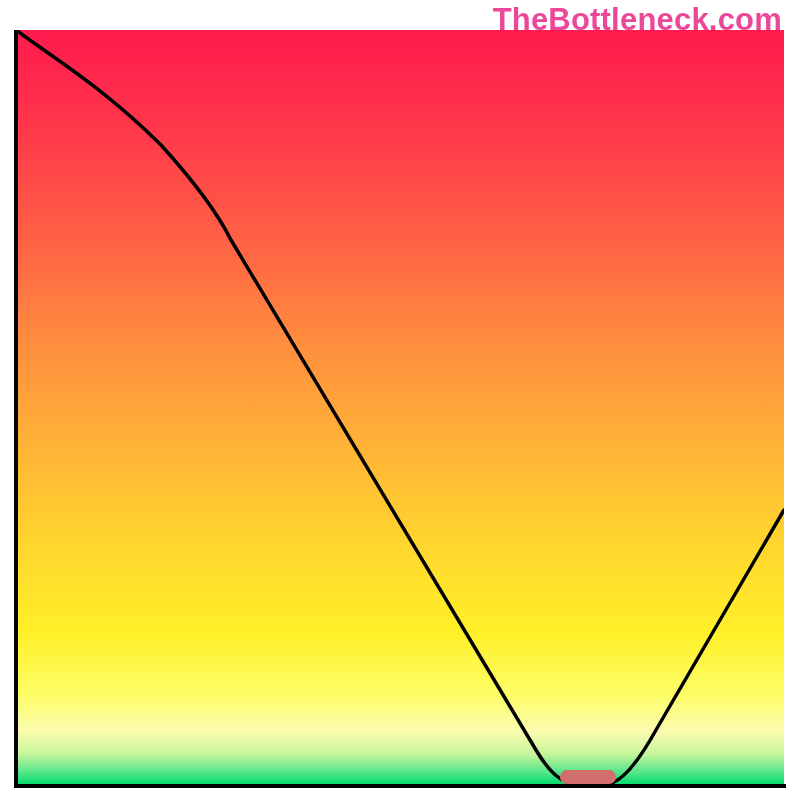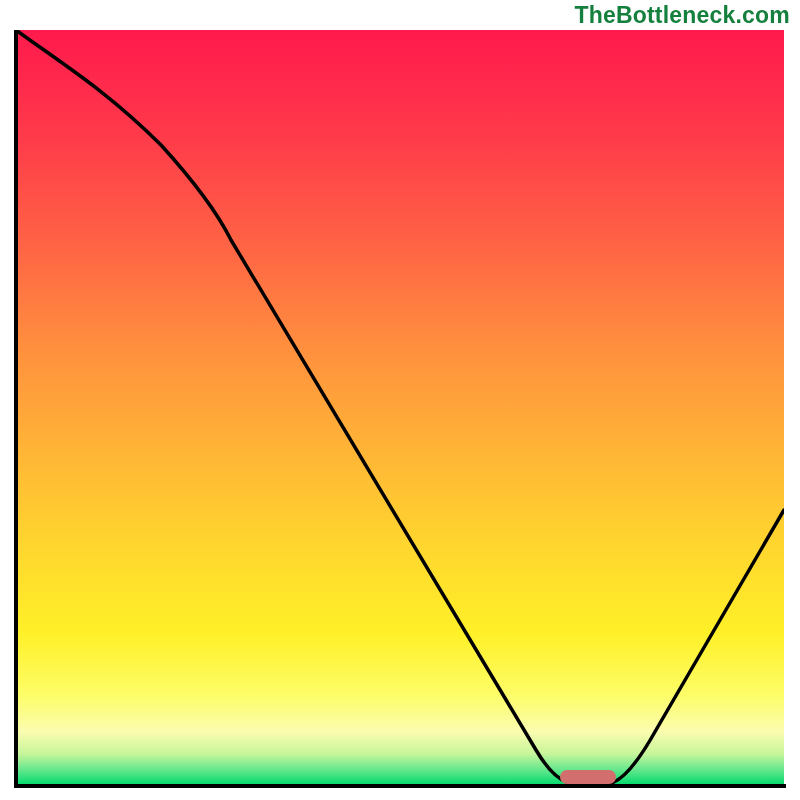--- a/index.html
+++ b/index.html
@@ -11,24 +11,24 @@
     font-family: Arial, Helvetica, sans-serif;
   }
   .container {
     position: relative;
     width: 800px;
     height: 800px;
   }
   .watermark {
     position: absolute;
     top: 2px;
-    right: 10px;
-    font-size: 23px;
+    right: 18px;
+    font-size: 31px;
     font-weight: bold;
-    color: #15803d;
+    color: #ec4899;
     letter-spacing: 0.2px;
   }
   .plot-area {
     position: absolute;
     left: 16px;
     top: 30px;
     width: 768px;
     height: 754px;
     background: linear-gradient(to bottom,
       #ff1a4d 0%,

